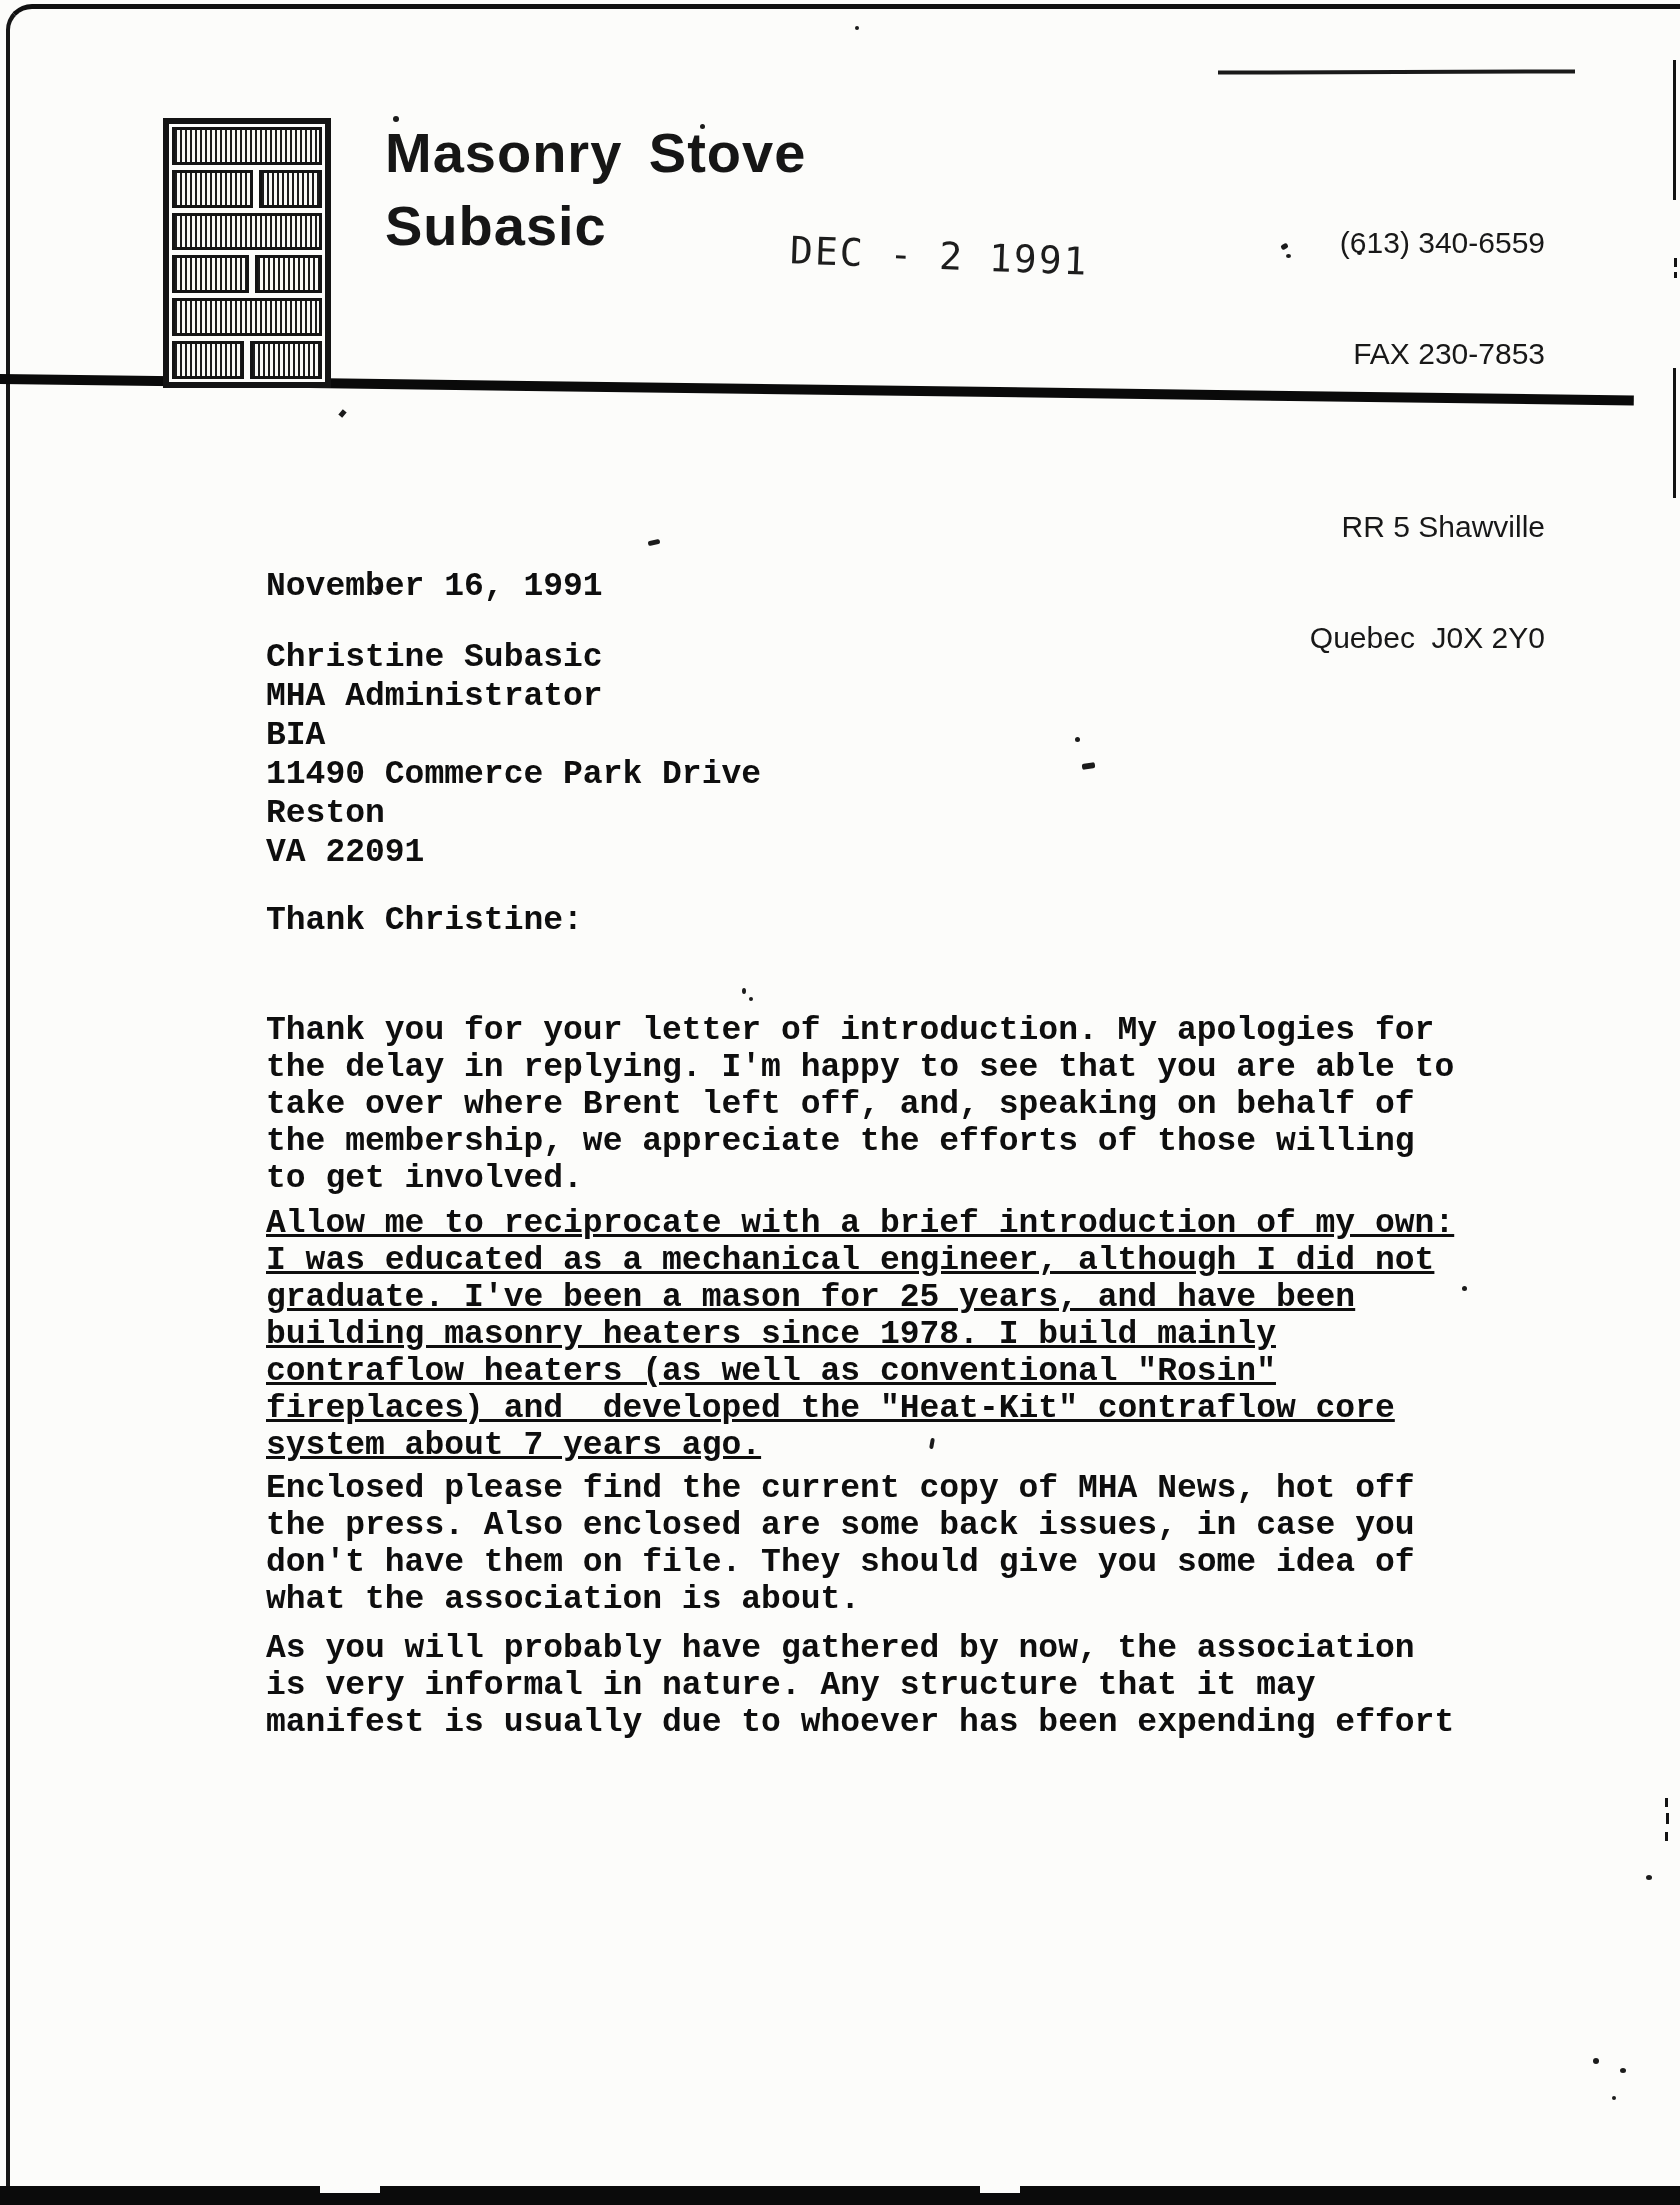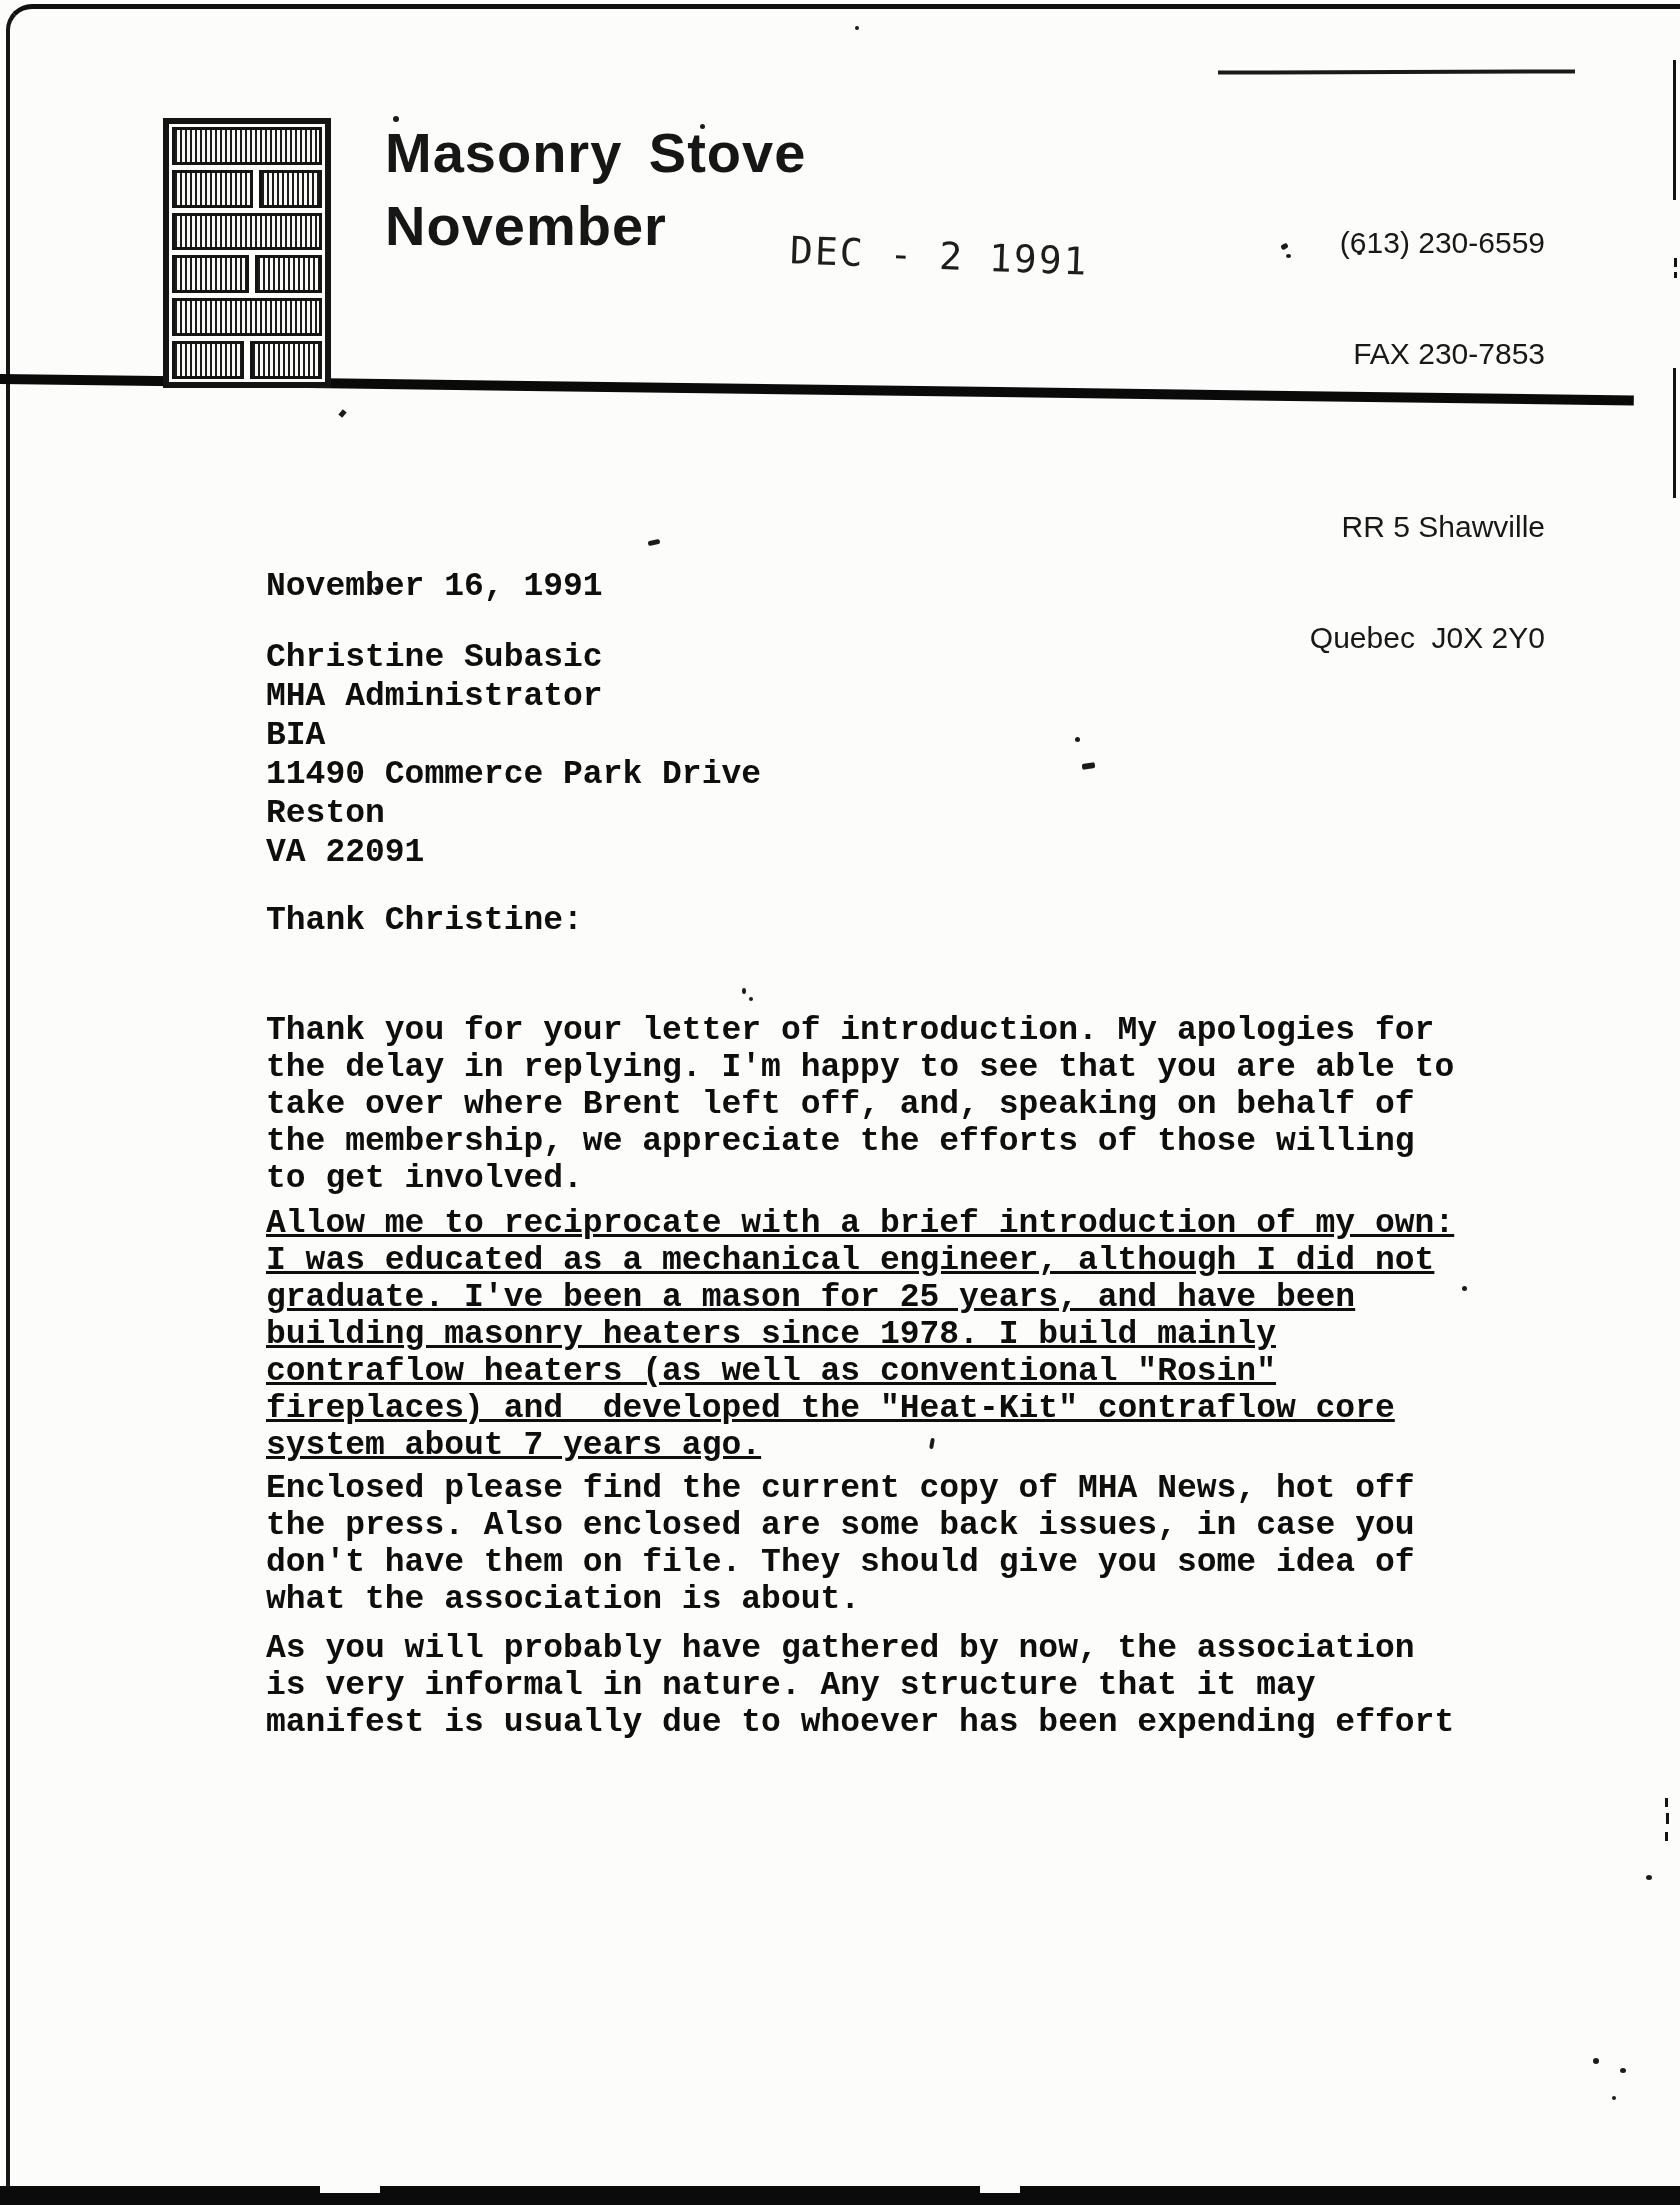--- a/index.html
+++ b/index.html
@@ -117,27 +117,27 @@
         <div class="brick"></div>
       </div>
     <div class="brick-row">
         <div class="brick" style="flex:0 0 44%;"></div>
         <div class="brick"></div>
       </div>
   </div>
 
   <div class="company-name">
     <div>Masonry Stove</div>
-    <div>November</div>
+    <div>Subasic</div>
   </div>
 
   <div class="tr-line"></div>
 
   <div class="contact">
-    <div>(613) 230-6559</div>
+    <div>(613) 340-6559</div>
     <div>FAX 230-7853</div>
     <div class="grp2">RR 5 Shawville</div>
     <div>Quebec  J0X 2Y0</div>
   </div>
 
   <div class="date-stamp">DEC - 2 1991</div>
 
   <div class="head-rule"></div>
 
   <div class="type letter-date">November 16, 1991</div>

